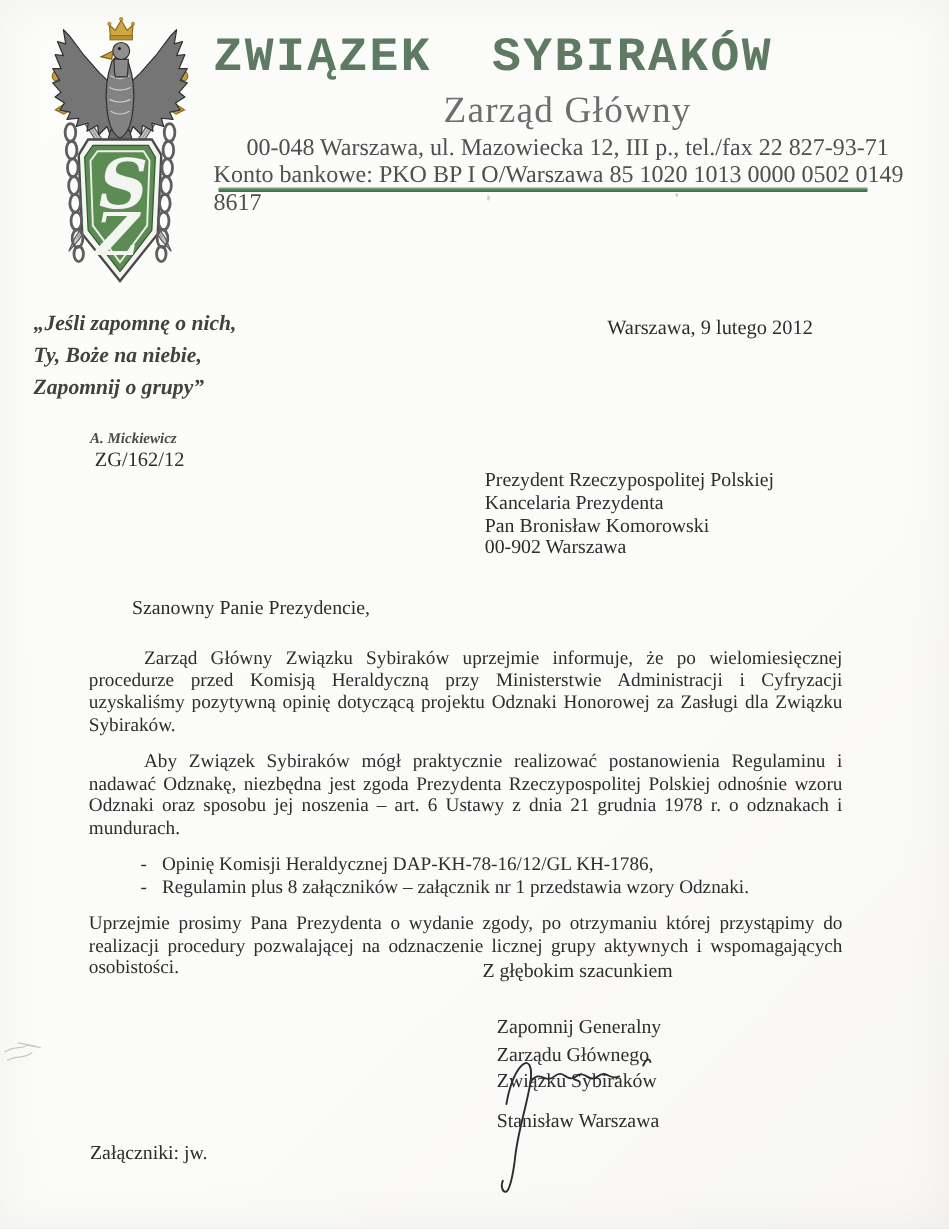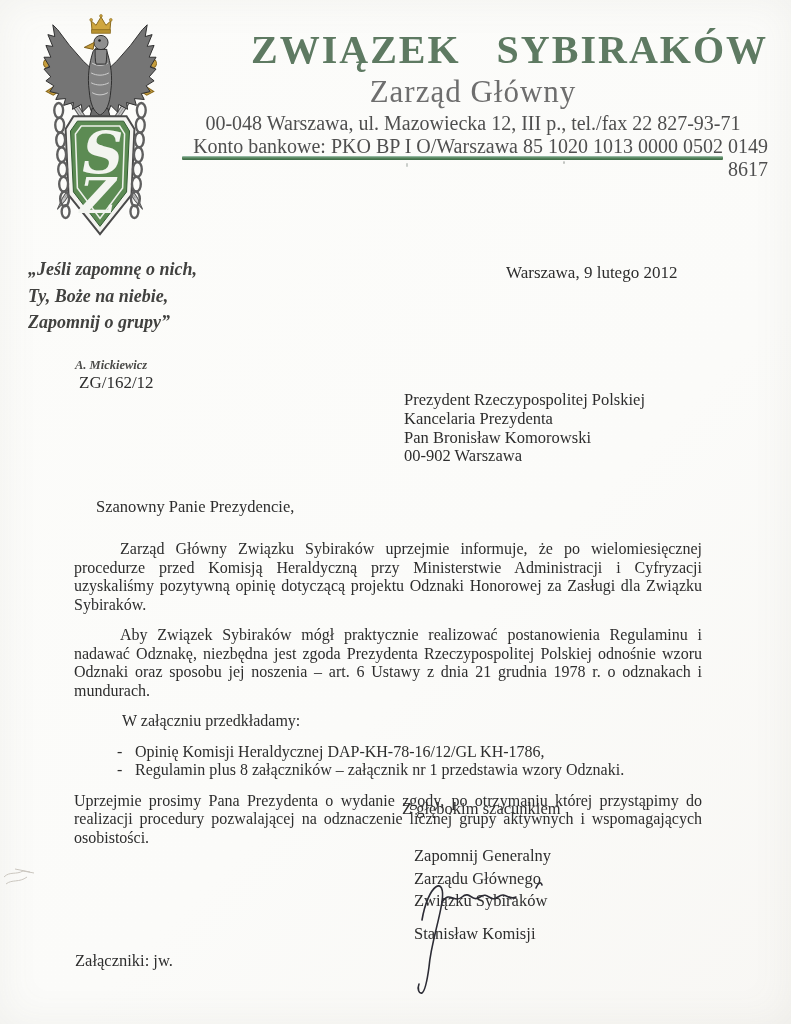--- a/index.html
+++ b/index.html
@@ -8,53 +8,54 @@
     background:linear-gradient(135deg,#fcfcfa 0%,#fbfbf9 60%,#f8f7f4 100%);
     overflow:hidden;
     font-family:"Liberation Serif", serif;
     color:#2d2d2d;
     box-shadow:inset 0 0 40px rgba(120,115,105,.08);
   }
   .abs{position:absolute;}
 
   
   .org-name{
-    left:178px; top:26px; width:590px; text-align:right;
+    left:178px; top:26px; width:590px; text-align:left;
     font-size:40px; font-weight:bold; letter-spacing:2px; word-spacing:24px;
     color:#5e7a62;
+    font-family:Liberation Mono, monospace;
   }
   .org-unit{
     left:178px; top:74px; width:590px; text-align:center;
     font-size:31px; color:#6e6e6e; letter-spacing:1px;
   }
   .org-address{
     left:178px; top:112px; width:590px; text-align:center;
     font-size:20px; color:#4f4f4f;
   }
   .org-bank{
-    left:178px; top:135px; width:590px; text-align:right;
+    left:178px; top:135px; width:590px; text-align:left;
     font-size:20px; color:#4f4f4f;
   }
   .head-rule{
     left:182px; top:156px; width:541px; height:4px;
     background:linear-gradient(#a9cabb,#58865e 45%,#3c6b46);
     border-radius:1px;
   }
 
   
   .motto{ left:28px; top:256px; width:220px;
     font-size:18px; font-weight:bold; font-style:italic; color:#41413f; line-height:26.5px;}
   .motto-attr{ margin-left:47px; margin-top:16px; font-size:12.5px; font-weight:bold; font-style:italic; color:#4a4a48;}
 
   .ref-number{ left:79px; top:373px; font-size:17px; }
   .dateline{ left:506px; top:263px; font-size:17px; }
 
   .recipient{ left:404px; top:391px; font-size:16.5px; line-height:18.8px; }
 
-  .salutation{ left:96px; top:497px; font-size:16.5px; }
+  .salutation{ left:110px; top:497px; font-size:16.5px; }
 
   
   .body-text{
     left:62px; top:528px; width:652px;
     font-size:16px; line-height:18.5px; text-align:justify;
   }
   .body-text p{ margin:12px; }
   .indent{ text-indent:46px; }
   .att-intro{ padding-left:48px; }
   .att-row{ display:flex; }
@@ -181,21 +182,20 @@
     <div>Kancelaria Prezydenta</div>
     <div>Pan Bronisław Komorowski</div>
     <div>00-902 Warszawa</div>
   </div>
 
   <div class="abs salutation">Szanowny Panie Prezydencie,</div>
 
   <div class="abs body-text">
     <p class="indent">Zarząd Główny Związku Sybiraków uprzejmie informuje, że po wielomiesięcznej procedurze przed Komisją Heraldyczną przy Ministerstwie Administracji i Cyfryzacji uzyskaliśmy pozytywną opinię dotyczącą projektu Odznaki Honorowej za Zasługi dla Związku Sybiraków.</p>
     <p class="indent">Aby Związek Sybiraków mógł praktycznie realizować postanowienia Regulaminu i nadawać Odznakę, niezbędna jest zgoda Prezydenta Rzeczypospolitej Polskiej odnośnie wzoru Odznaki oraz sposobu jej noszenia – art. 6 Ustawy z dnia 21 grudnia 1978 r. o odznakach i mundurach.</p>
-    <p class="att-intro">W załączniu przedkładamy:</p>
     <div class="att-row">
       <span class="att-marker">-</span>
       <span class="att-text">Opinię Komisji Heraldycznej DAP-KH-78-16/12/GL KH-1786,</span>
     </div>
     <div class="att-row">
       <span class="att-marker">-</span>
       <span class="att-text">Regulamin plus 8 załączników – załącznik nr 1 przedstawia wzory Odznaki.</span>
     </div>
     <p>Uprzejmie prosimy Pana Prezydenta o wydanie zgody, po otrzymaniu której przystąpimy do realizacji procedury pozwalającej na odznaczenie licznej grupy aktywnych i wspomagających osobistości.</p>
   </div>
@@ -209,21 +209,21 @@
   </div>
 
   <svg class="abs sig-scrawl" width="180" height="125" viewBox="0 0 180 125" aria-hidden="true">
     <g fill="none" stroke="#2c2c35" stroke-width="1.6" stroke-linecap="round">
       <path d="M26,48 C32,12 50,2 46,30 C43,50 35,72 33,95 C31,110 29,119 26,121 C23,122 21,117 23,112"></path>
       <path d="M46,30 C54,18 58,32 66,25 C74,18 76,31 84,25 C92,19 94,31 102,25 C110,19 112,29 120,25"></path>
       <path d="M140,16 C142,11 145,9 146,13"></path>
     </g>
   </svg>
 
-  <div class="abs sig-name">Stanisław Komisji</div>
+  <div class="abs sig-name">Stanisław Warszawa</div>
 
   <div class="abs enclosures">Załączniki: jw.</div>
 
   <svg class="abs pencil-mark" width="42" height="28" viewBox="0 0 42 28" aria-hidden="true">
     <g fill="none" stroke="#c2bdb5" stroke-width="1">
       <path d="M2,13 C8,7 14,11 21,7 L32,9"></path>
       <path d="M4,20 C10,15 17,19 25,13"></path>
       <path d="M13,5 L28,8"></path>
     </g>
   </svg>

